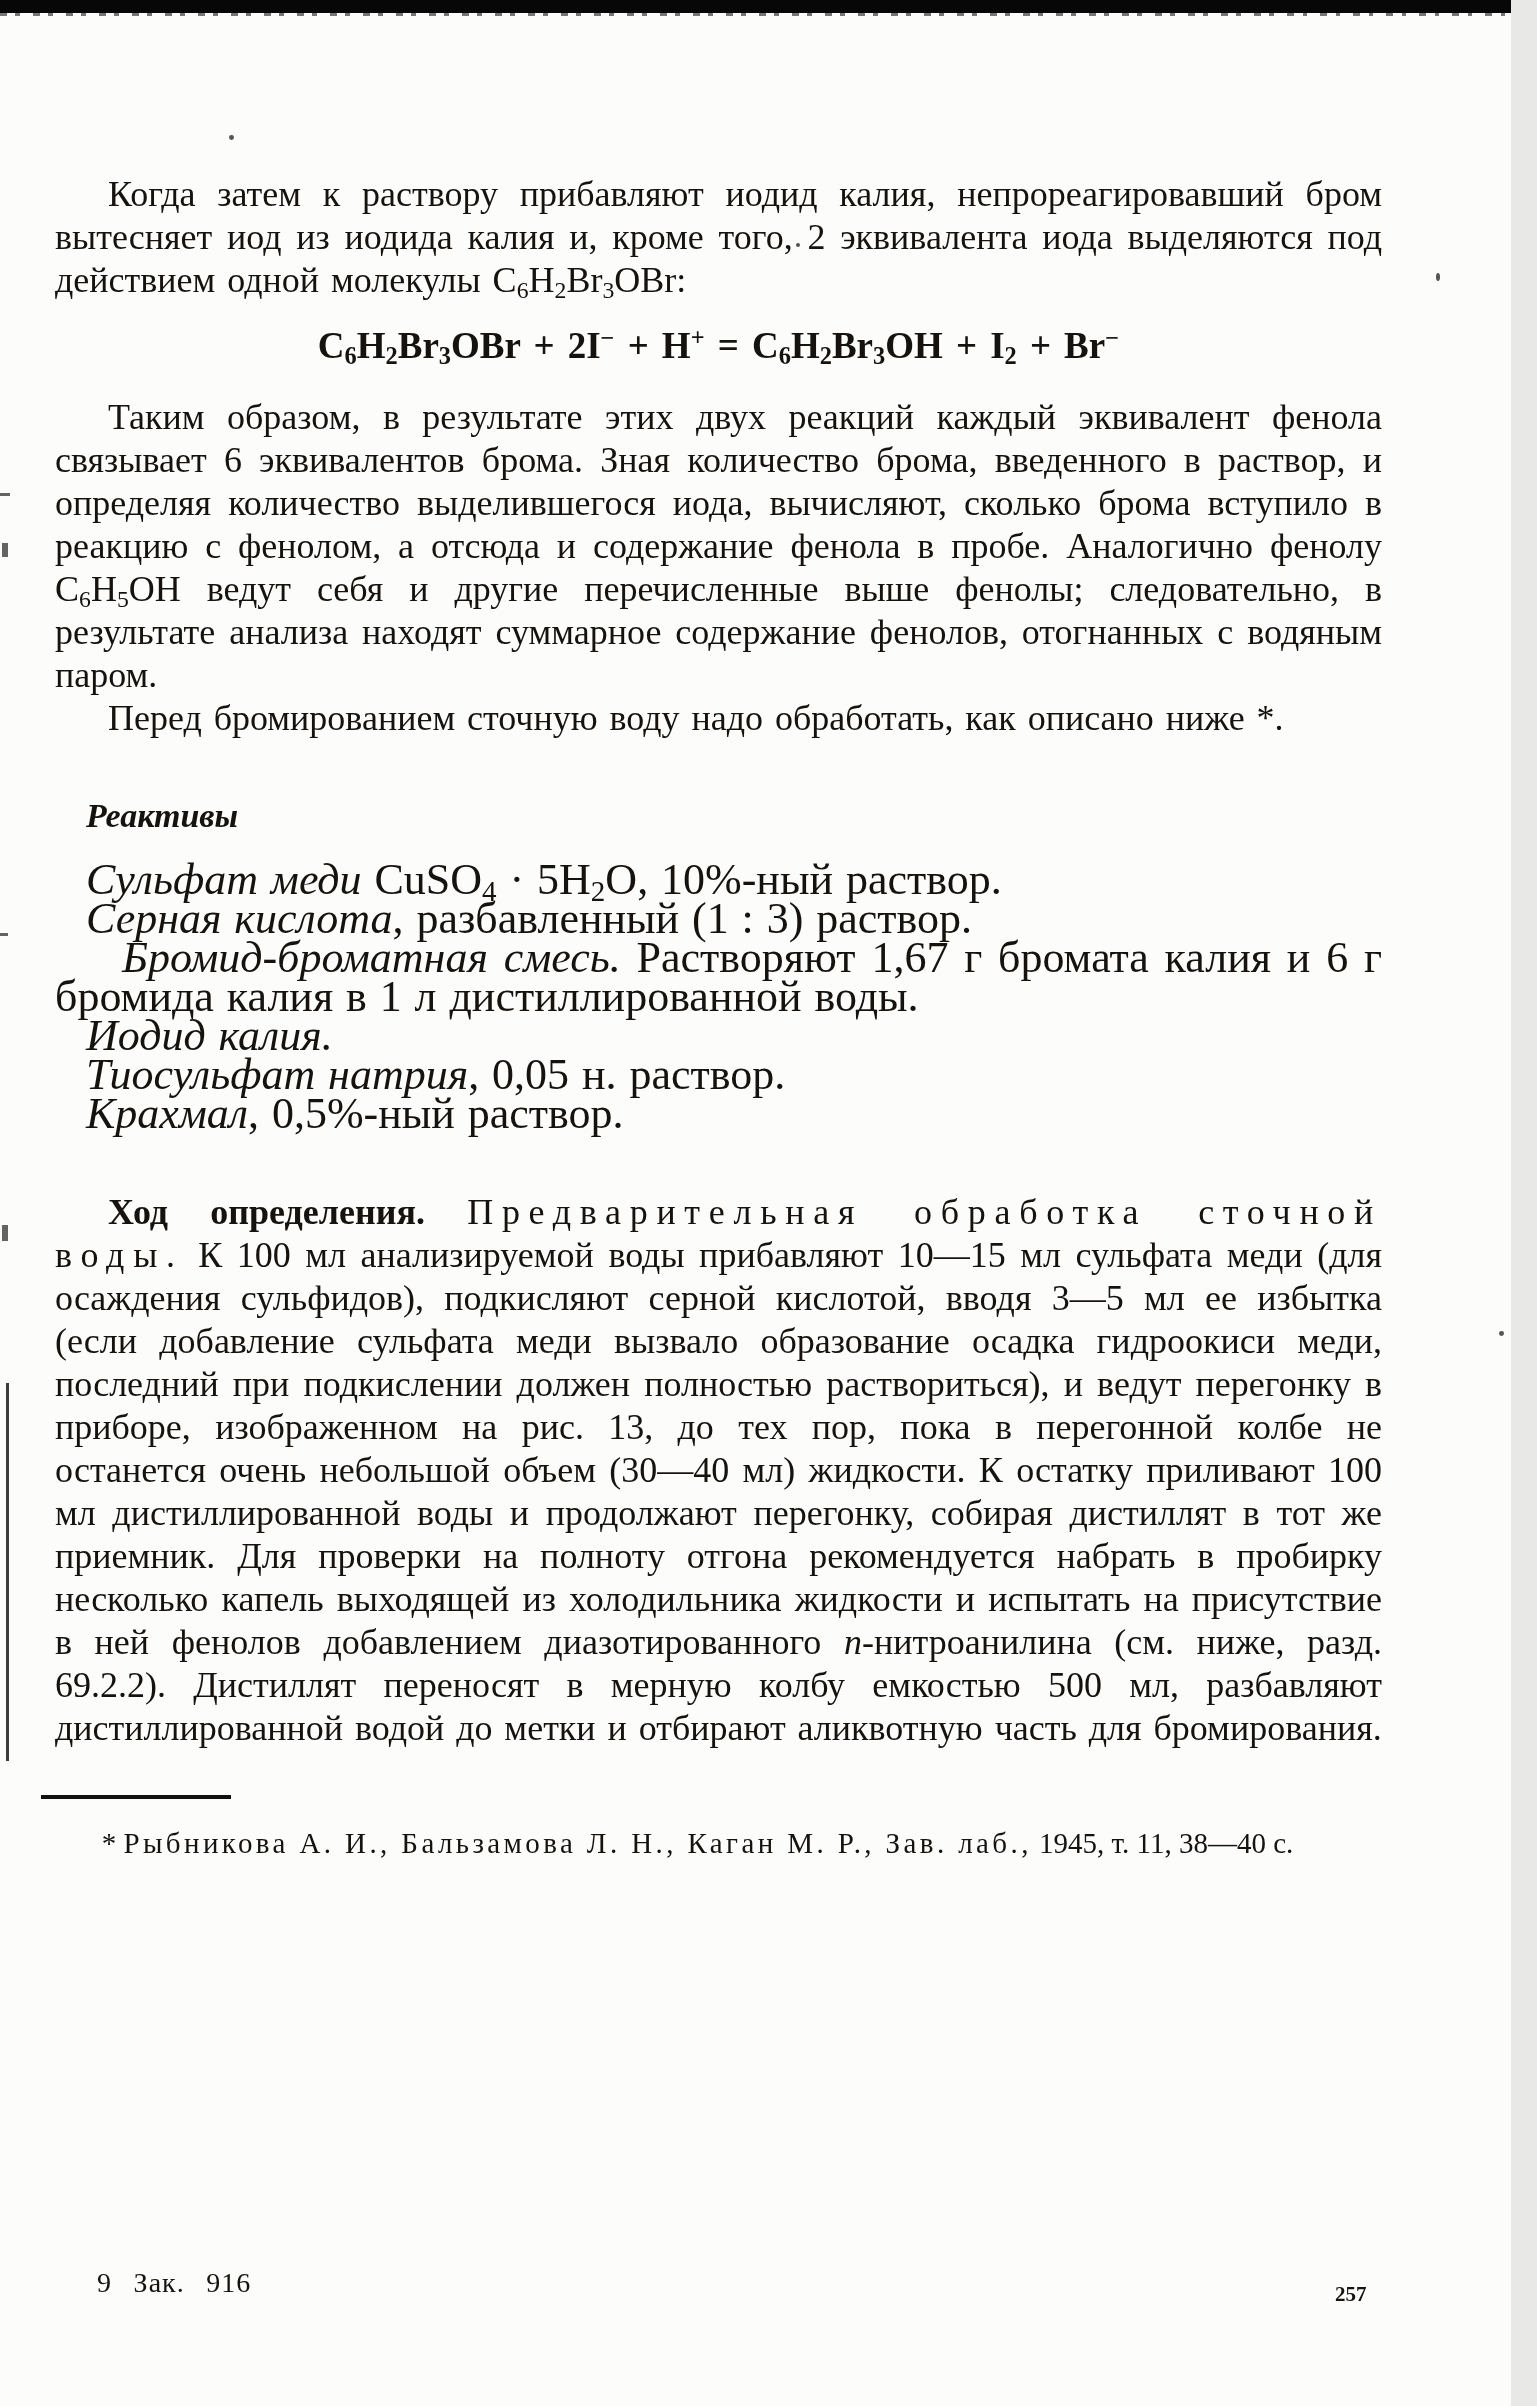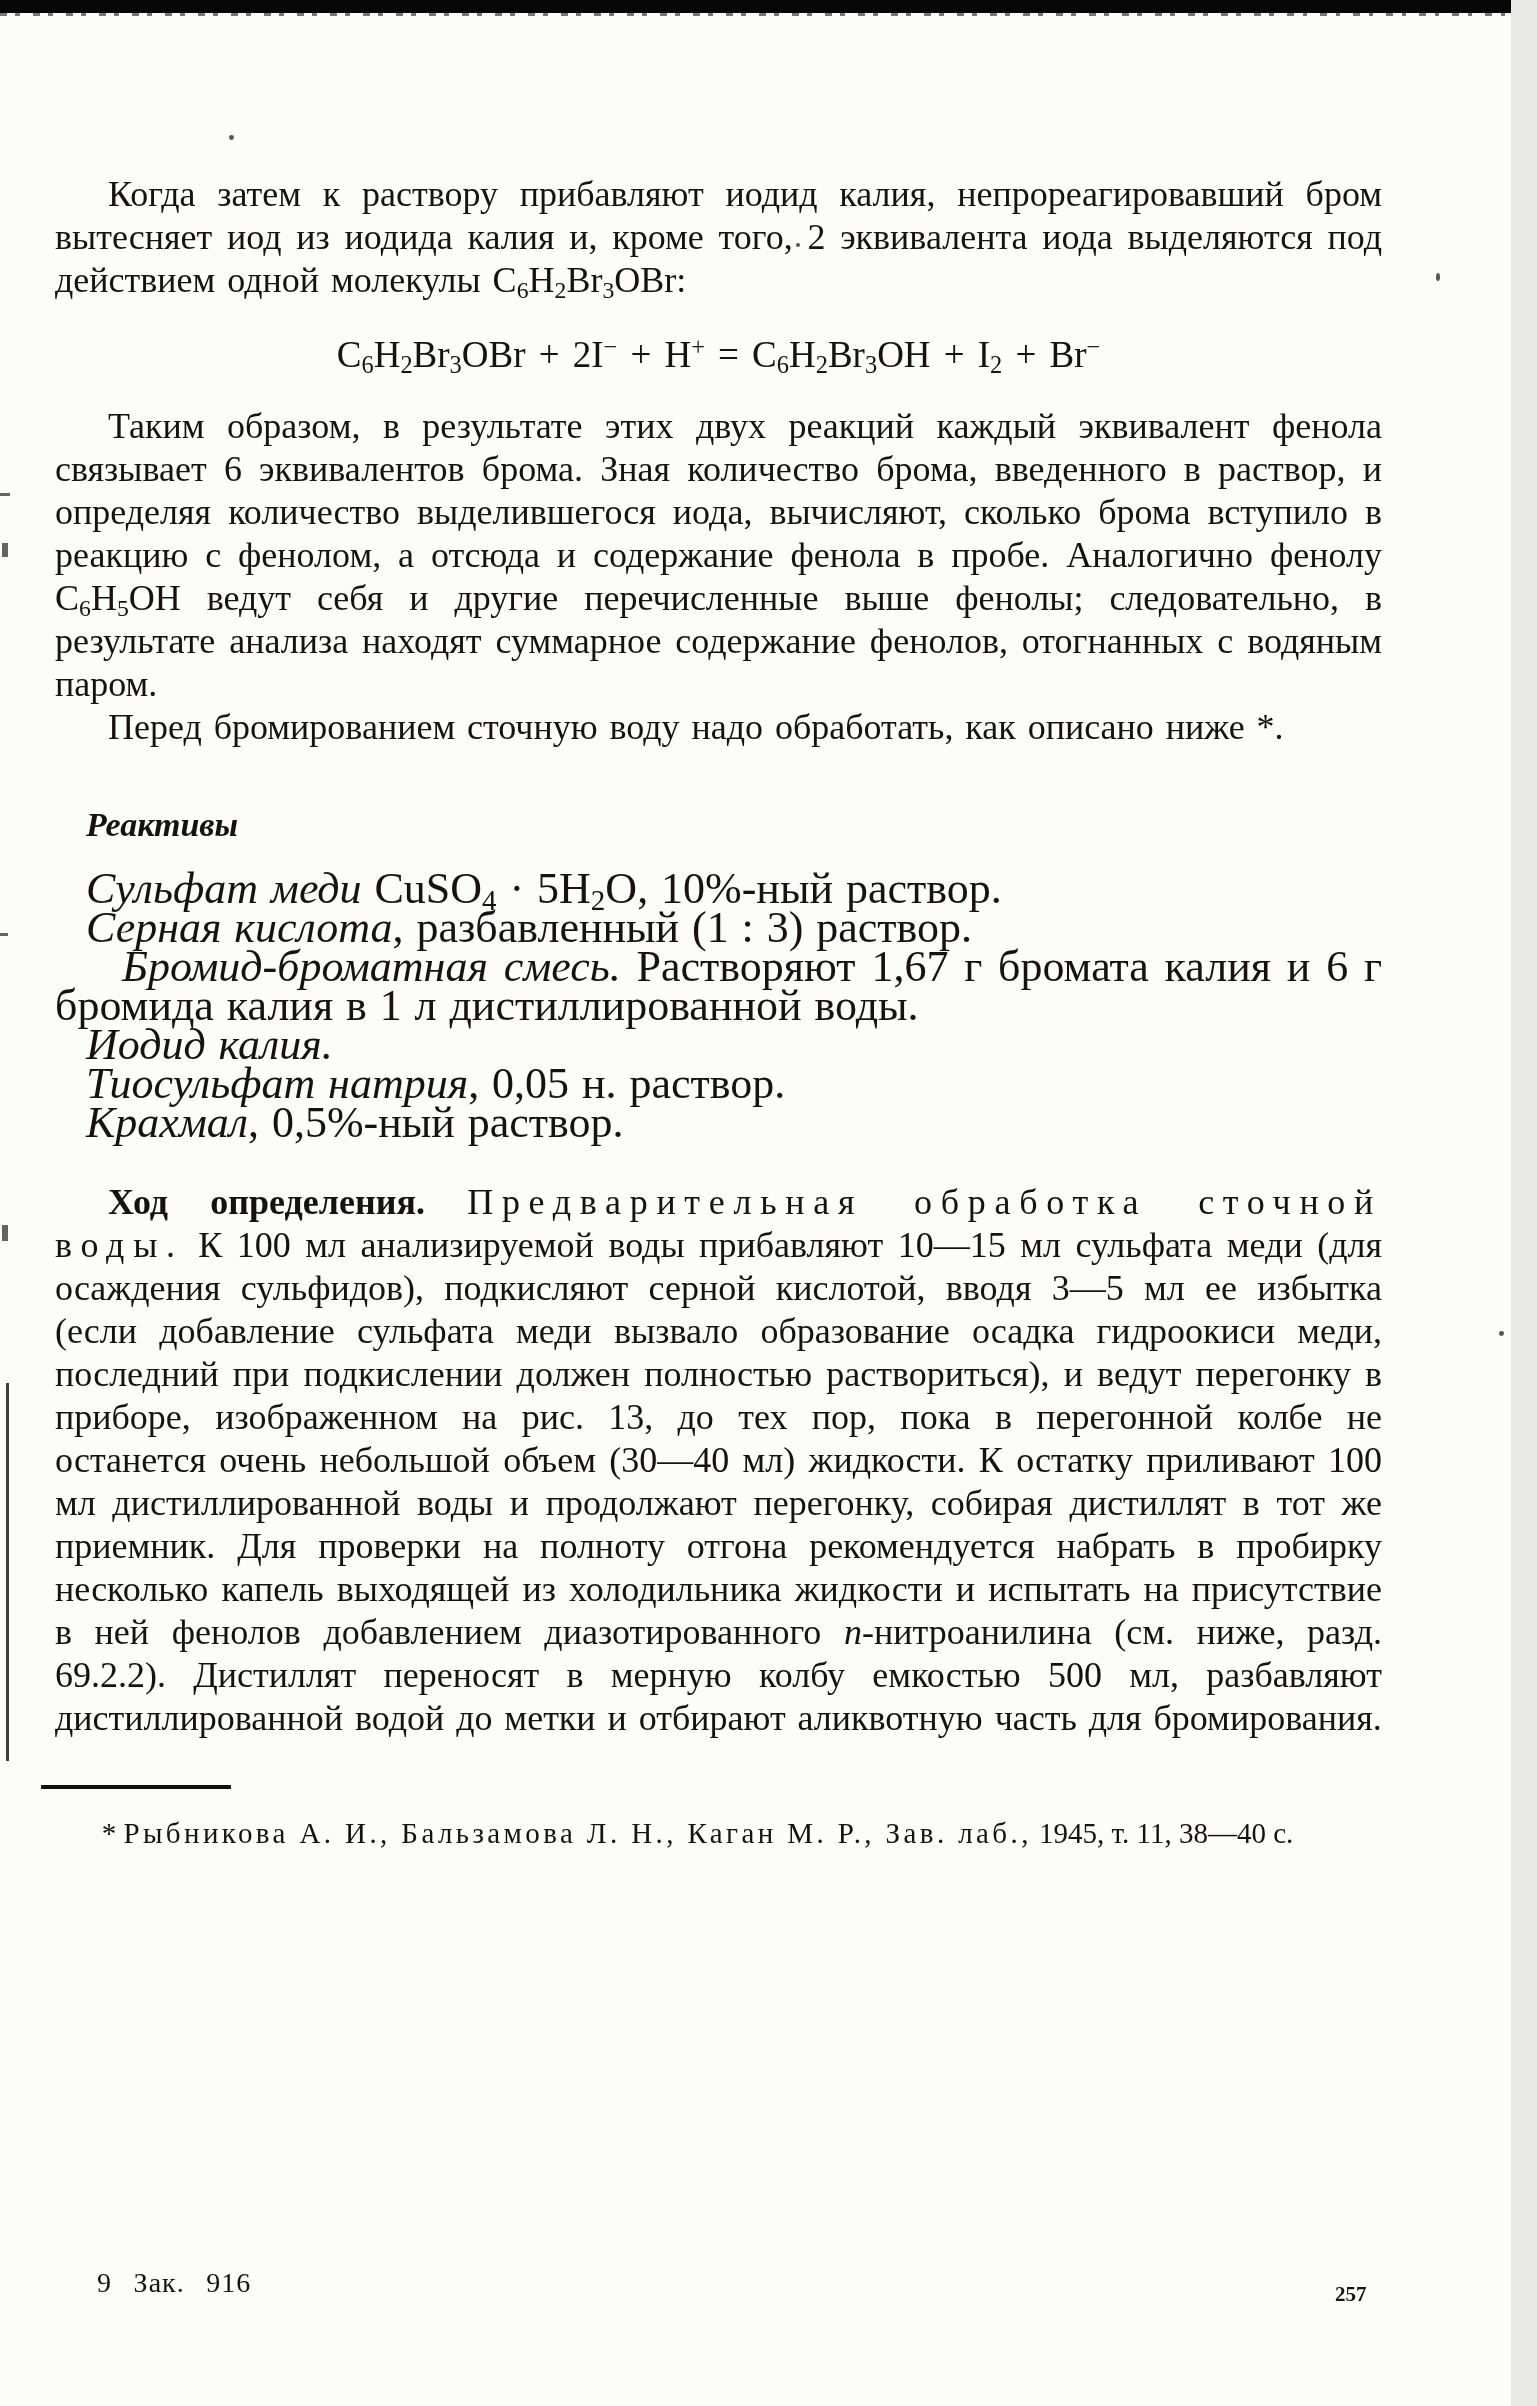--- a/index.html
+++ b/index.html
@@ -54,26 +54,27 @@
   }
   .body-par {
     margin: 0;
     font-size: 36px;
     line-height: 43px;
     text-align: justify;
     text-indent: 53px;
     word-spacing: 2.9px;
   }
   .equation {
-    margin: 31px 0 29px 0;
+    margin: 22px 0 29px 0;
     font-size: 37px;
     text-align: center;
     text-indent: 0;
     word-spacing: 3.9px;
     white-space: nowrap;
+    font-weight: bold;
   }
   sub { font-size: 66%; vertical-align: -0.25em; line-height: 0; }
   sup { font-size: 66%; vertical-align: 0.5em;  line-height: 0; }
   .sp-wide  { letter-spacing: 8.7px; }
   .sp-small { letter-spacing: 3.4px; }
 
   .reagents-heading {
     margin: 56px 0 25px 31px;
     font-size: 34px;
     font-weight: bold;
@@ -81,21 +82,21 @@
     line-height: 39px;
   }
   .reagent-item {
     margin: 0;
     font-size: 44px;
     line-height: 39px;
     text-align: justify;
     text-indent: 31px;
     word-spacing: 1.9px;
   }
-  .procedure { margin-top: 39px; }
+  .procedure { margin-top: 58px; }
 
   .footnote-rule {
     margin: 45px 0 0 -13.6px;
     width: 190px;
     height: 3.9px;
     background: #111;
   }
   .footnote {
     margin: 25px 0 0 -21.3px;
     width: 1359px;

